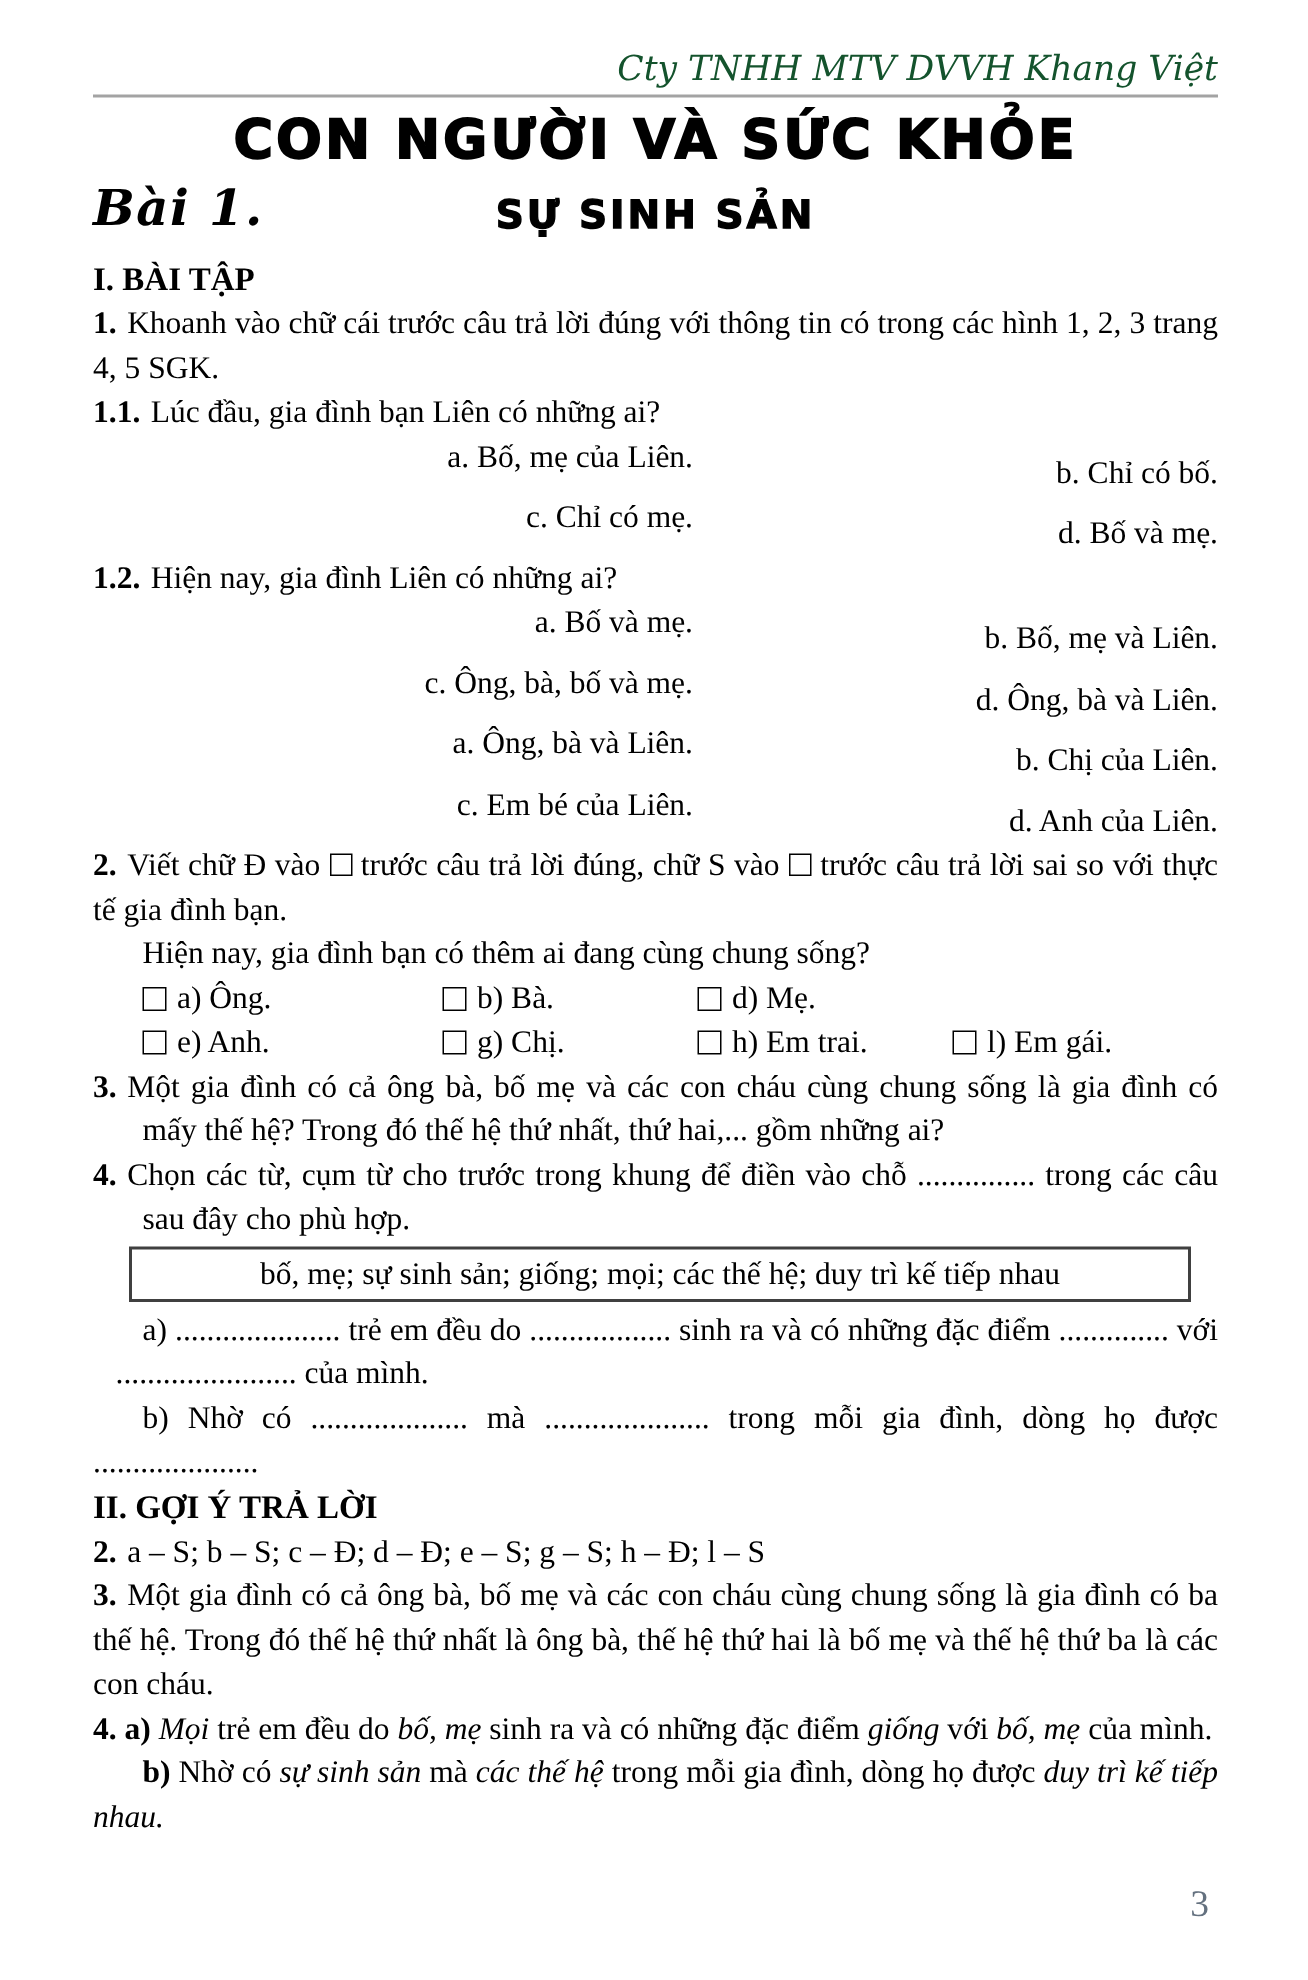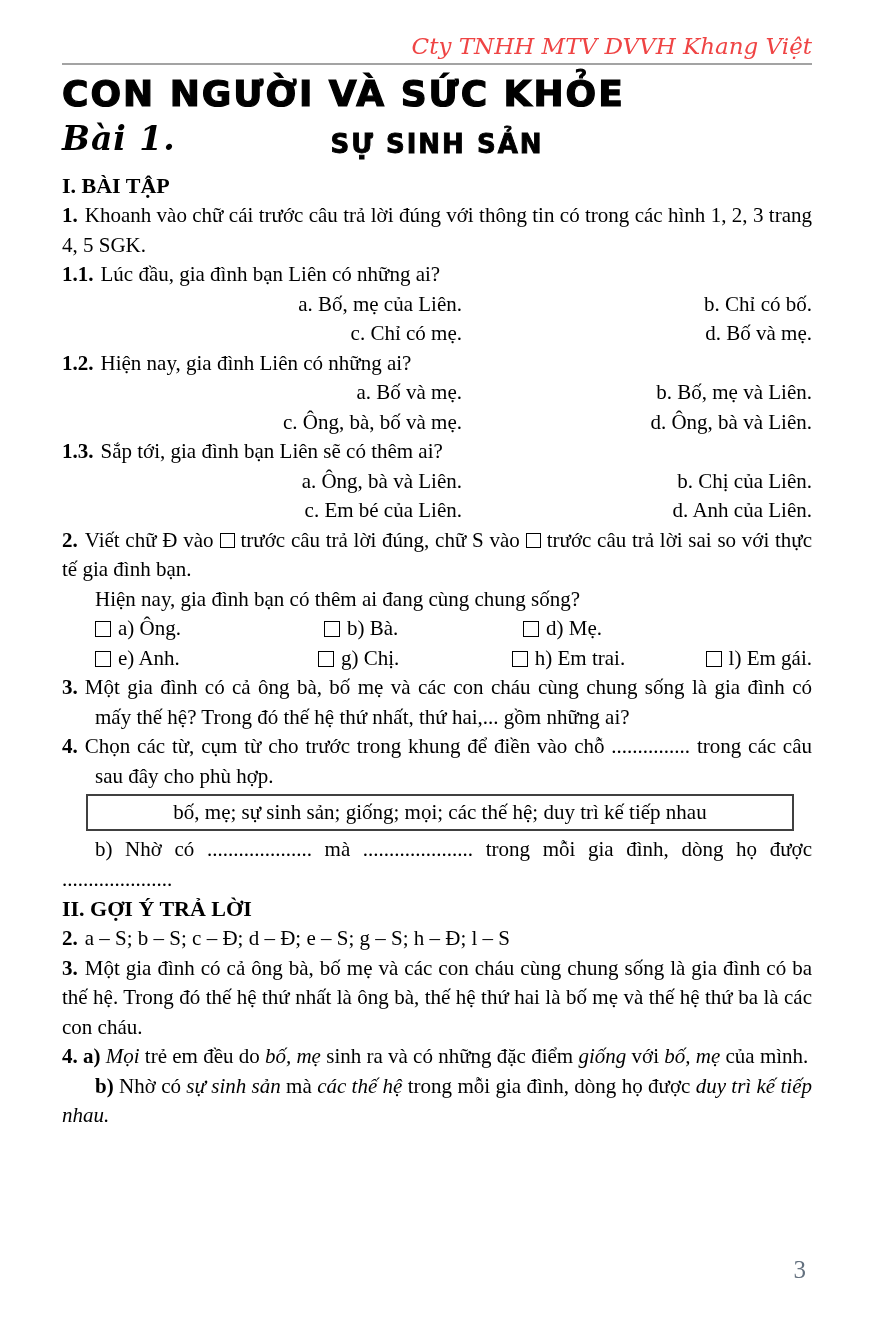--- a/index.html
+++ b/index.html
@@ -5,26 +5,26 @@
   * { margin:0; padding:0; box-sizing:border-box; }
   html, body { background:#ffffff; }
   .page {
     position:relative; width:872px; height:1320px; background:#fff;
     font-family:"Liberation Serif", serif; color:#000; overflow:hidden;
   }
   .margins { padding:16px 60px 0 62px; }
 
   .header-row {
     text-align:right; font-family:"DejaVu Serif", serif; font-style:italic;
-    font-size:23px; color:#ef4444; padding-top:16px; line-height:28px;
+    font-size:23px; color:#14532d; padding-top:16px; line-height:28px;
   }
   .rule { border-bottom:2px solid #a3a3a3; margin-top:3px; }
 
   .main-title {
-    font-family:"DejaVu Sans", sans-serif; font-weight:bold;
+    text-align:center; font-family:"DejaVu Sans", sans-serif; font-weight:bold;
     font-size:36px; letter-spacing:2px; margin-top:8px;
     -webkit-text-stroke:1.2px #000;
   }
   .lesson-row { position:relative; margin-top:7px; height:46px; }
   .lesson-label {
     position:absolute; left:0; top:-2px;
     font-family:"DejaVu Serif", serif; font-style:italic; font-weight:bold;
     font-size:33px; letter-spacing:1px;
   }
   .lesson-title {
@@ -36,23 +36,23 @@
   .body { font-size:21px; line-height:29.5px; text-align:justify; margin-top:4px; }
   .body p { margin:0; }
   .h1 { font-weight:bold; font-size:22px; text-align:left; line-height:30px; }
   .num { font-weight:bold; margin-right:7px; }
   .hang { padding-left:33px; text-indent:-33px; }
   .ind1 { text-indent:33px; }
   .blank-a { padding-left:15px; text-indent:18px; }
 
   .opt-row { display:flex; padding-left:33px; text-align:right; }
   .opt-left { width:367px; }
-  .opt-right { flex:1; }
+  .opt-right { flex:1;margin-top:11px; }
 
-  .cb-row { display:flex; padding-left:33px; text-align:left;gap:29px; }
+  .cb-row { display:flex; padding-left:33px; text-align:left; }
   .cb-cell { white-space:nowrap; }
   .cb-cell:nth-child(1) { width:200px; }
   .cb-cell:nth-child(2) { width:170px; }
   .cb-cell:nth-child(3) { width:170px; }
   .cb-sq {
     display:inline-block; width:16px; height:16px; border:1.5px solid #000;
     vertical-align:-2px; margin-right:7px; background:#fff;
   }
   .sq {
     display:inline-block; width:15px; height:15px; border:1.5px solid #000;
@@ -106,21 +106,20 @@
       <p><span class="num">1.2.</span><span>Hiện nay, gia đình Liên có những ai?</span></p>
       <div class="opt-row">
         <span class="opt-left">a. Bố và mẹ.</span>
         <span class="opt-right">b. Bố, mẹ và Liên.</span>
       </div>
       <div class="opt-row">
         <span class="opt-left">c. Ông, bà, bố và mẹ.</span>
         <span class="opt-right">d. Ông, bà và Liên.</span>
       </div>
 
-      <p><span class="num">1.3.</span><span>Sắp tới, gia đình bạn Liên sẽ có thêm ai?</span></p>
       <div class="opt-row">
         <span class="opt-left">a. Ông, bà và Liên.</span>
         <span class="opt-right">b. Chị của Liên.</span>
       </div>
       <div class="opt-row">
         <span class="opt-left">c. Em bé của Liên.</span>
         <span class="opt-right">d. Anh của Liên.</span>
       </div>
 
       <p><span class="num">2.</span><span>Viết chữ Đ vào</span><span class="sq"></span><span>trước câu trả lời đúng, chữ S vào</span><span class="sq"></span><span>trước câu trả lời sai so với thực tế gia đình bạn.</span></p>
@@ -138,20 +137,21 @@
         <span class="cb-cell"><span class="cb-sq"></span><span>h) Em trai.</span></span>
         <span class="cb-cell"><span class="cb-sq"></span><span>l) Em gái.</span></span>
       </div>
 
       <p class="hang"><span class="num">3.</span><span>Một gia đình có cả ông bà, bố mẹ và các con cháu cùng chung sống là gia đình có mấy thế hệ? Trong đó thế hệ thứ nhất, thứ hai,... gồm những ai?</span></p>
 
       <p class="hang"><span class="num">4.</span><span>Chọn các từ, cụm từ cho trước trong khung để điền vào chỗ ............... trong các câu sau đây cho phù hợp.</span></p>
 
       <div class="word-bank">bố, mẹ; sự sinh sản; giống; mọi; các thế hệ; duy trì kế tiếp nhau</div>
 
+      <p class="blank-a">a) ..................... trẻ em đều do .................. sinh ra và có những đặc điểm .............. với ....................... của mình.</p>
       <p class="ind1">b) Nhờ có .................... mà ..................... trong mỗi gia đình, dòng họ được .....................</p>
 
       <div class="h1">II. GỢI Ý TRẢ LỜI</div>
 
 
       <p><span class="num">2.</span><span>a – S; b – S; c – Đ; d – Đ; e – S; g – S; h – Đ; l – S</span></p>
 
       <p><span class="num">3.</span><span>Một gia đình có cả ông bà, bố mẹ và các con cháu cùng chung sống là gia đình có ba thế hệ. Trong đó thế hệ thứ nhất là ông bà, thế hệ thứ hai là bố mẹ và thế hệ thứ ba là các con cháu.</span></p>
 
       <p><b>4. a)</b><i> Mọi</i><span> trẻ em đều do </span><i>bố, mẹ</i><span> sinh ra và có những đặc điểm </span><i>giống</i><span> với </span><i>bố, mẹ</i><span> của mình.</span></p>

